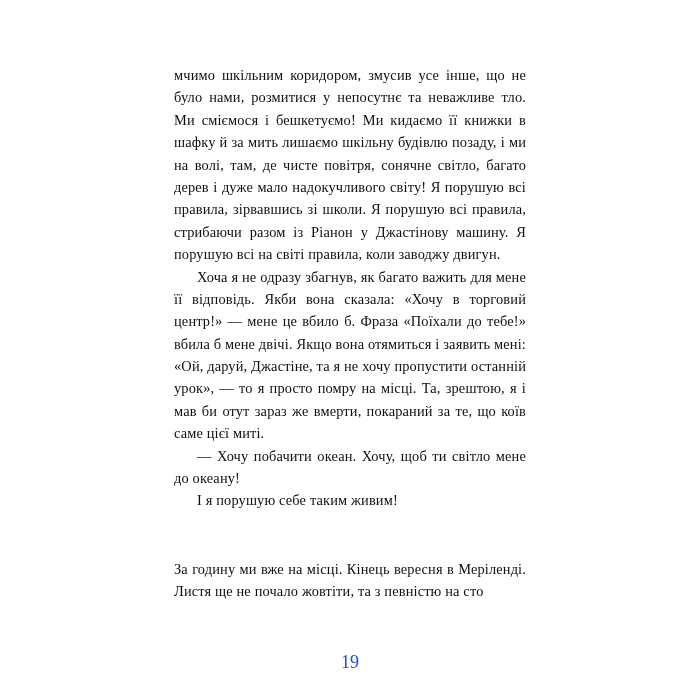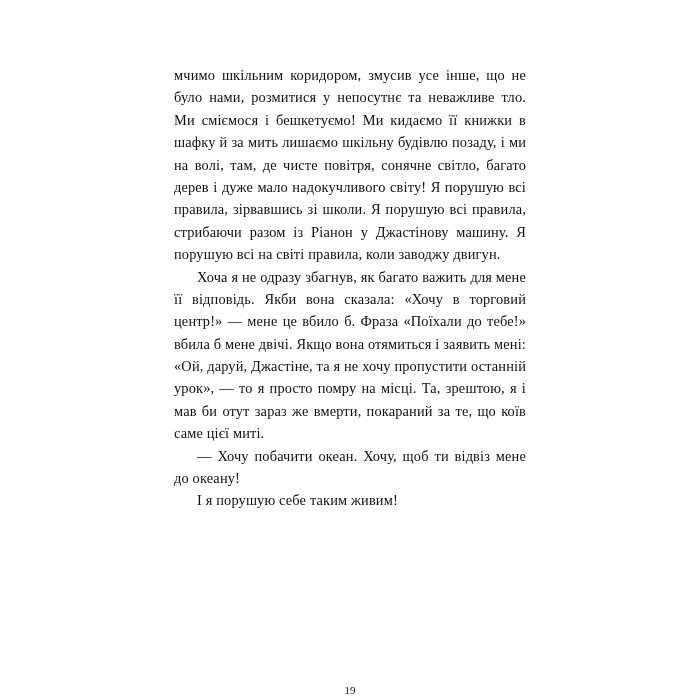--- a/index.html
+++ b/index.html
@@ -44,31 +44,31 @@
   }
   .gap-block {
     height: 46px;
   }
   .page-number {
     position: absolute;
     left: 0;
     right: 0;
     top: 652px;
     text-align: center;
-    font-size: 11px;
-    color: #0f172a;
+    font-size: 18px;
+    color: #1d4ed8;
     font-family: "Liberation Serif", "DejaVu Serif", serif;
-    margin-top: 32px;
   }
 </style>
 </head>
 <body>
 
 <div class="page">
   <div class="text-column">
     <p class="no-indent">мчимо шкільним коридором, змусив усе інше, що не було нами, розмитися у непосутнє та неважливе тло. Ми сміємося і бешкетуємо! Ми кидаємо її книжки в шафку й за мить лишаємо шкільну будівлю позаду, і ми на волі, там, де чисте повітря, сонячне світло, багато дерев і дуже мало надокучливого світу! Я порушую всі правила, зірвавшись зі школи. Я порушую всі правила, стрибаючи разом із Ріанон у Джастінову машину. Я порушую всі на світі правила, коли заводжу двигун.</p>
     <p class="indent">Хоча я не одразу збагнув, як багато важить для мене її відповідь. Якби вона сказала: «Хочу в торговий центр!» — мене це вбило б. Фраза «Поїхали до тебе!» вбила б мене двічі. Якщо вона отямиться і заявить мені: «Ой, даруй, Джастіне, та я не хочу пропустити останній урок», — то я просто помру на місці. Та, зрештою, я і мав би отут зараз же вмерти, покараний за те, що коїв саме цієї миті.</p>
-    <p class="indent">— Хочу побачити океан. Хочу, щоб ти відвіз мене до океану!</p>
+    <p class="indent">— Хочу побачити океан. Хочу, щоб ти світло мене до океану!</p>
     <p class="indent">І я порушую себе таким живим!</p>
     <div class="gap-block"></div>
+    <p class="no-indent">За годину ми вже на місці. Кінець вересня в Меріленді. Листя ще не почало жовтіти, та з певністю на сто</p>
   </div>
   <div class="page-number">19</div>
 </div>
 
 </body></html>

